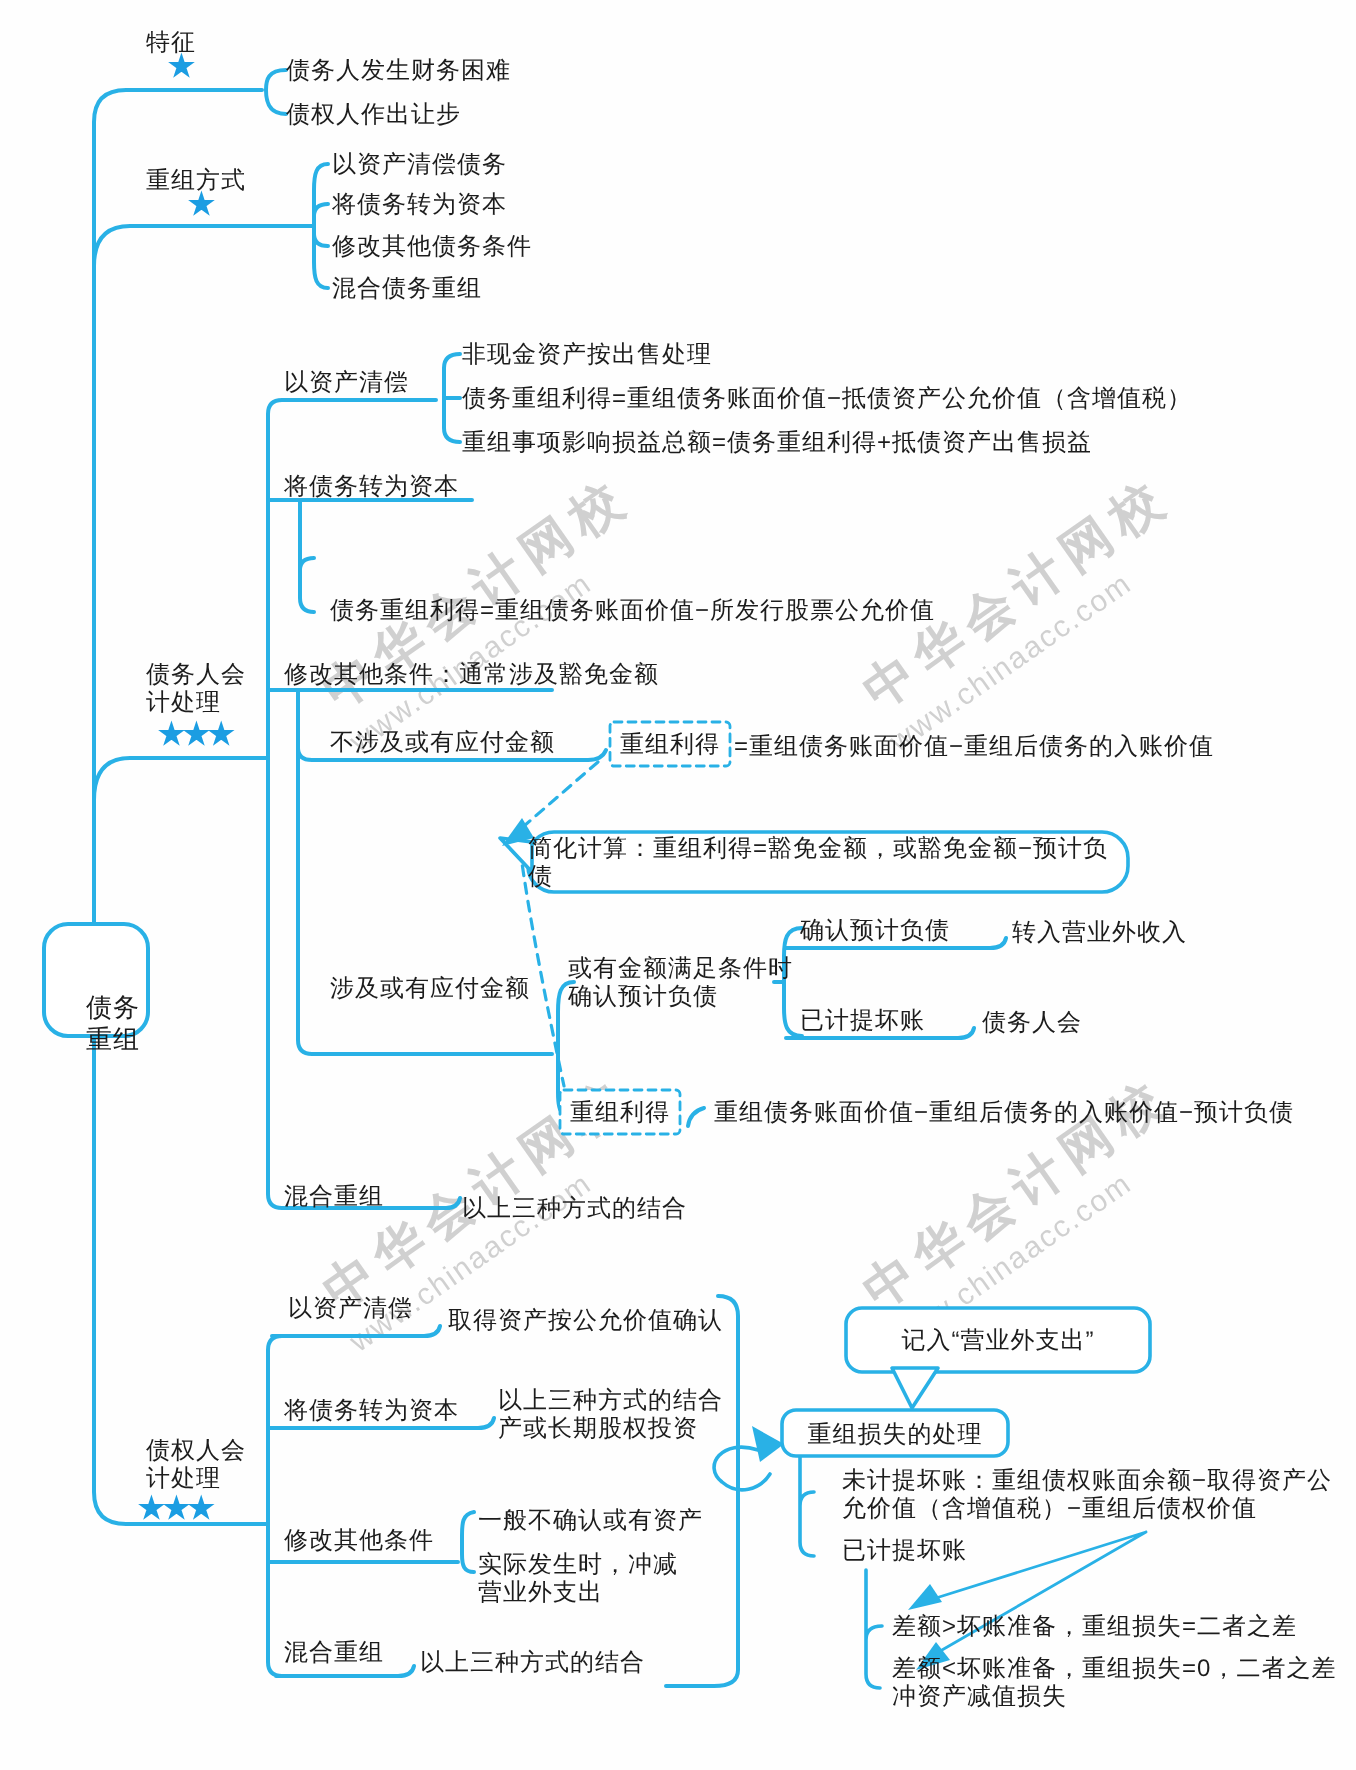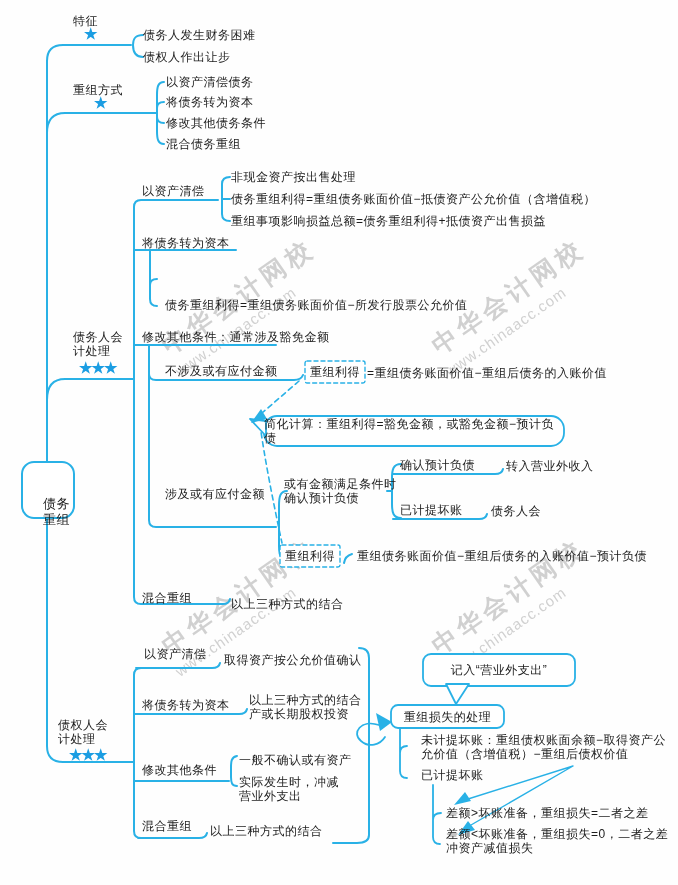--- a/index.html
+++ b/index.html
@@ -144,21 +144,21 @@
   <div class="nd" style="left:400px;top:458px">确认预计负债</div>
   <div class="nd" style="left:506px;top:459px">转入营业外收入</div>
   <div class="nd" style="left:400px;top:503px">已计提坏账</div>
   <div class="nd" style="left:491px;top:504px">债务人会</div>
   <div class="nd ctr" style="left:280px;top:545px;width:60px;height:22px">重组利得</div>
   <div class="nd" style="left:357px;top:549px">重组债务账面价值−重组后债务的入账价值−预计负债</div>
 
   <div class="nd" style="left:142px;top:591px">混合重组</div>
   <div class="nd" style="left:231px;top:597px">以上三种方式的结合</div>
 
-  <div class="nd" style="left:58px;top:718px;width:62px">债权人会
+  <div class="nd" style="left:73px;top:718px;width:62px">债权人会
 计处理</div>
   <div class="star" style="left:69px;top:747px">★★★</div>
 
   <div class="nd" style="left:144px;top:647px">以资产清偿</div>
   <div class="nd" style="left:224px;top:653px">取得资产按公允价值确认</div>
   <div class="nd" style="left:142px;top:698px">将债务转为资本</div>
   <div class="nd" style="left:249px;top:693px">以上三种方式的结合
 产或长期股权投资</div>
   <div class="nd" style="left:142px;top:763px">修改其他条件</div>
   <div class="nd" style="left:239px;top:753px">一般不确认或有资产</div>

